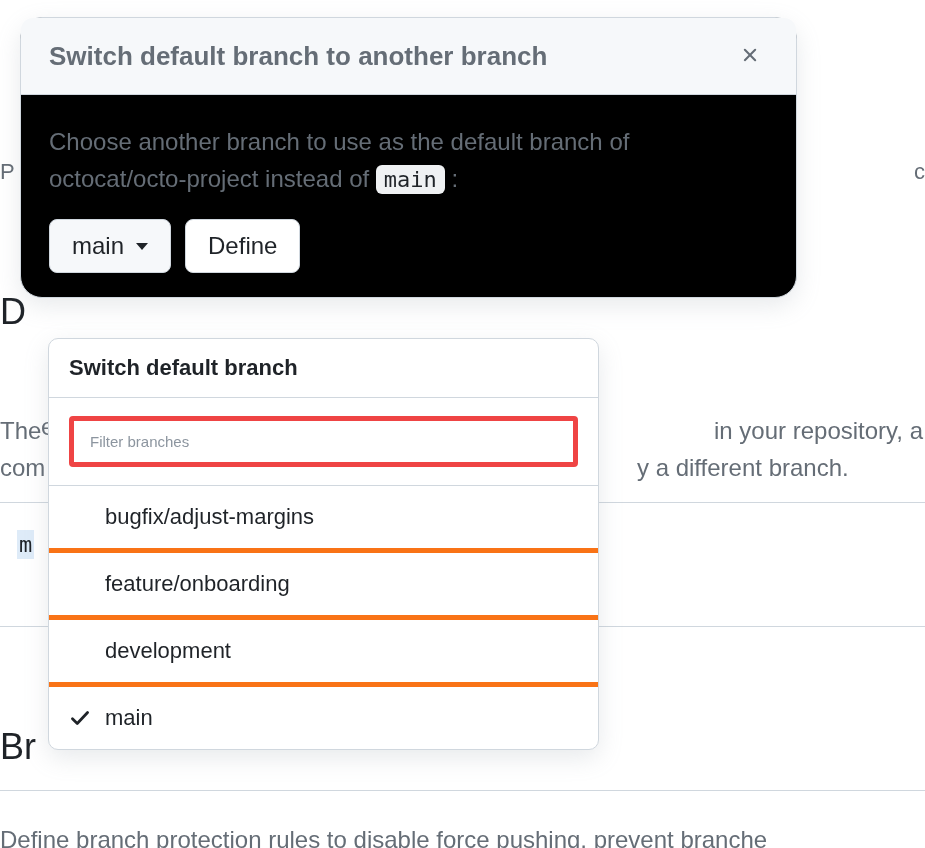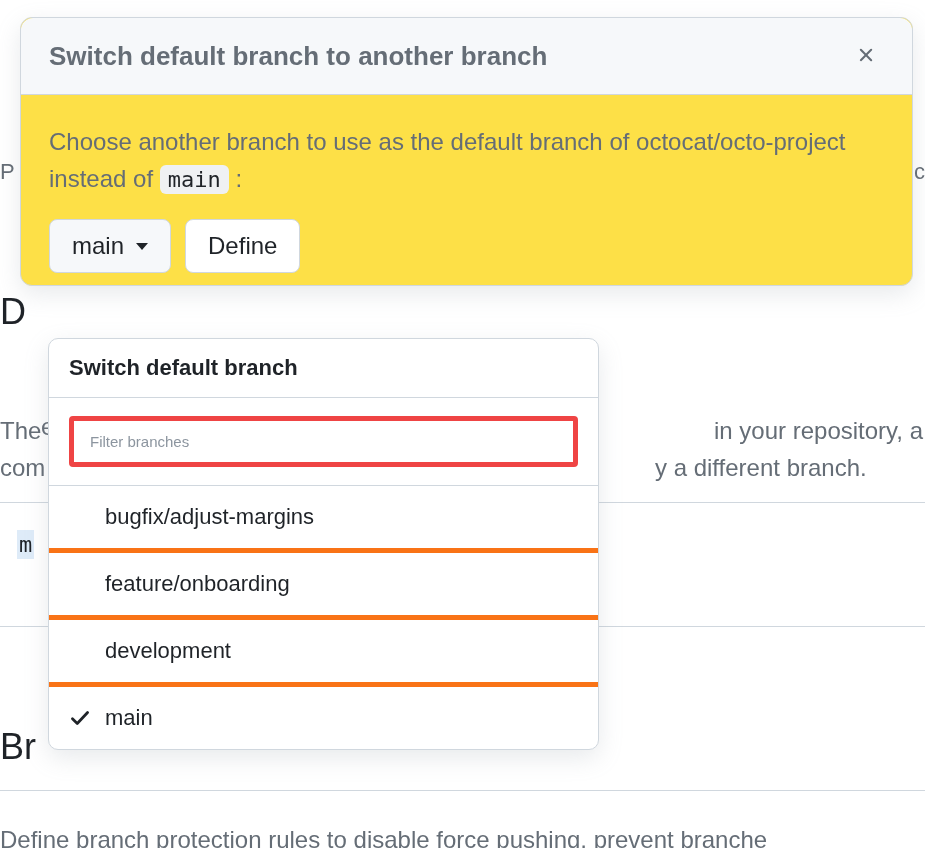--- a/index.html
+++ b/index.html
@@ -52,24 +52,24 @@
       height: 1px;
       background: #d0d7de;
       z-index: 1;
     }
 
     
     .modal {
       position: absolute;
       top: 17px;
       left: 20px;
-      width: 893px;
-      background: #fde047;
+      width: 777px;
+      background: #000000;
       border: 1px solid #d0d7de;
-      border-radius: 12px;
+      border-radius: 22px;
       box-shadow: 0 8px 24px rgba(140,149,159,0.2);
       z-index: 10;
     }
     .modal-header {
       display: flex;
       align-items: center;
       justify-content: space-between;
       padding: 20px 28px;
       background: #f6f8fa;
       border-bottom: 1px solid #d0d7de;
@@ -90,21 +90,21 @@
       border: none;
       cursor: pointer;
       color: #656d76;
       border-radius: 6px;
     }
     .close-btn svg {
       width: 22px;
       height: 22px;
     }
     .modal-body {
-      padding: 28px 28px 12px 28px;
+      padding: 28px 28px 24px 28px;
     }
     .modal-desc {
       font-size: 24px;
       color: #656d76;
       line-height: 1.55;
     }
     .code {
       font-family: ui-monospace, "SF Mono", Menlo, monospace;
       background: #eff1f3;
       border-radius: 6px;
@@ -210,21 +210,21 @@
 <span class="bg-char" style="top:159px; left:0;">P</span>
 <span class="bg-char" style="top:159px; right:0;">c</span>
 
 <span class="bg-text heading" style="top:285px; left:0;">D</span>
 
 <span class="bg-text" style="top:413px; left:0;">The</span>
 <span class="bg-char" style="top:413px; left:41px; font-size:24px;">e</span>
 <span class="bg-text" style="top:450px; left:0;">com</span>
 
 <span class="bg-text" style="top:413px; left:694px; white-space:nowrap;padding-left:20px;">in your repository, a</span>
-<span class="bg-text" style="top:450px; left:655px; white-space:nowrap;text-align:right;">y a different branch.</span>
+<span class="bg-text" style="top:450px; left:637px; white-space:nowrap;text-align:right;">y a different branch.</span>
 
 <div class="bg-rule" style="top:502px;"></div>
 
 <span class="bg-m" style="top:530px; left:17px;">m</span>
 
 <div class="bg-rule" style="top:626px;"></div>
 
 <span class="bg-text heading" style="top:720px; left:0;">Br</span>
 
 <div class="bg-rule" style="top:790px;"></div>

